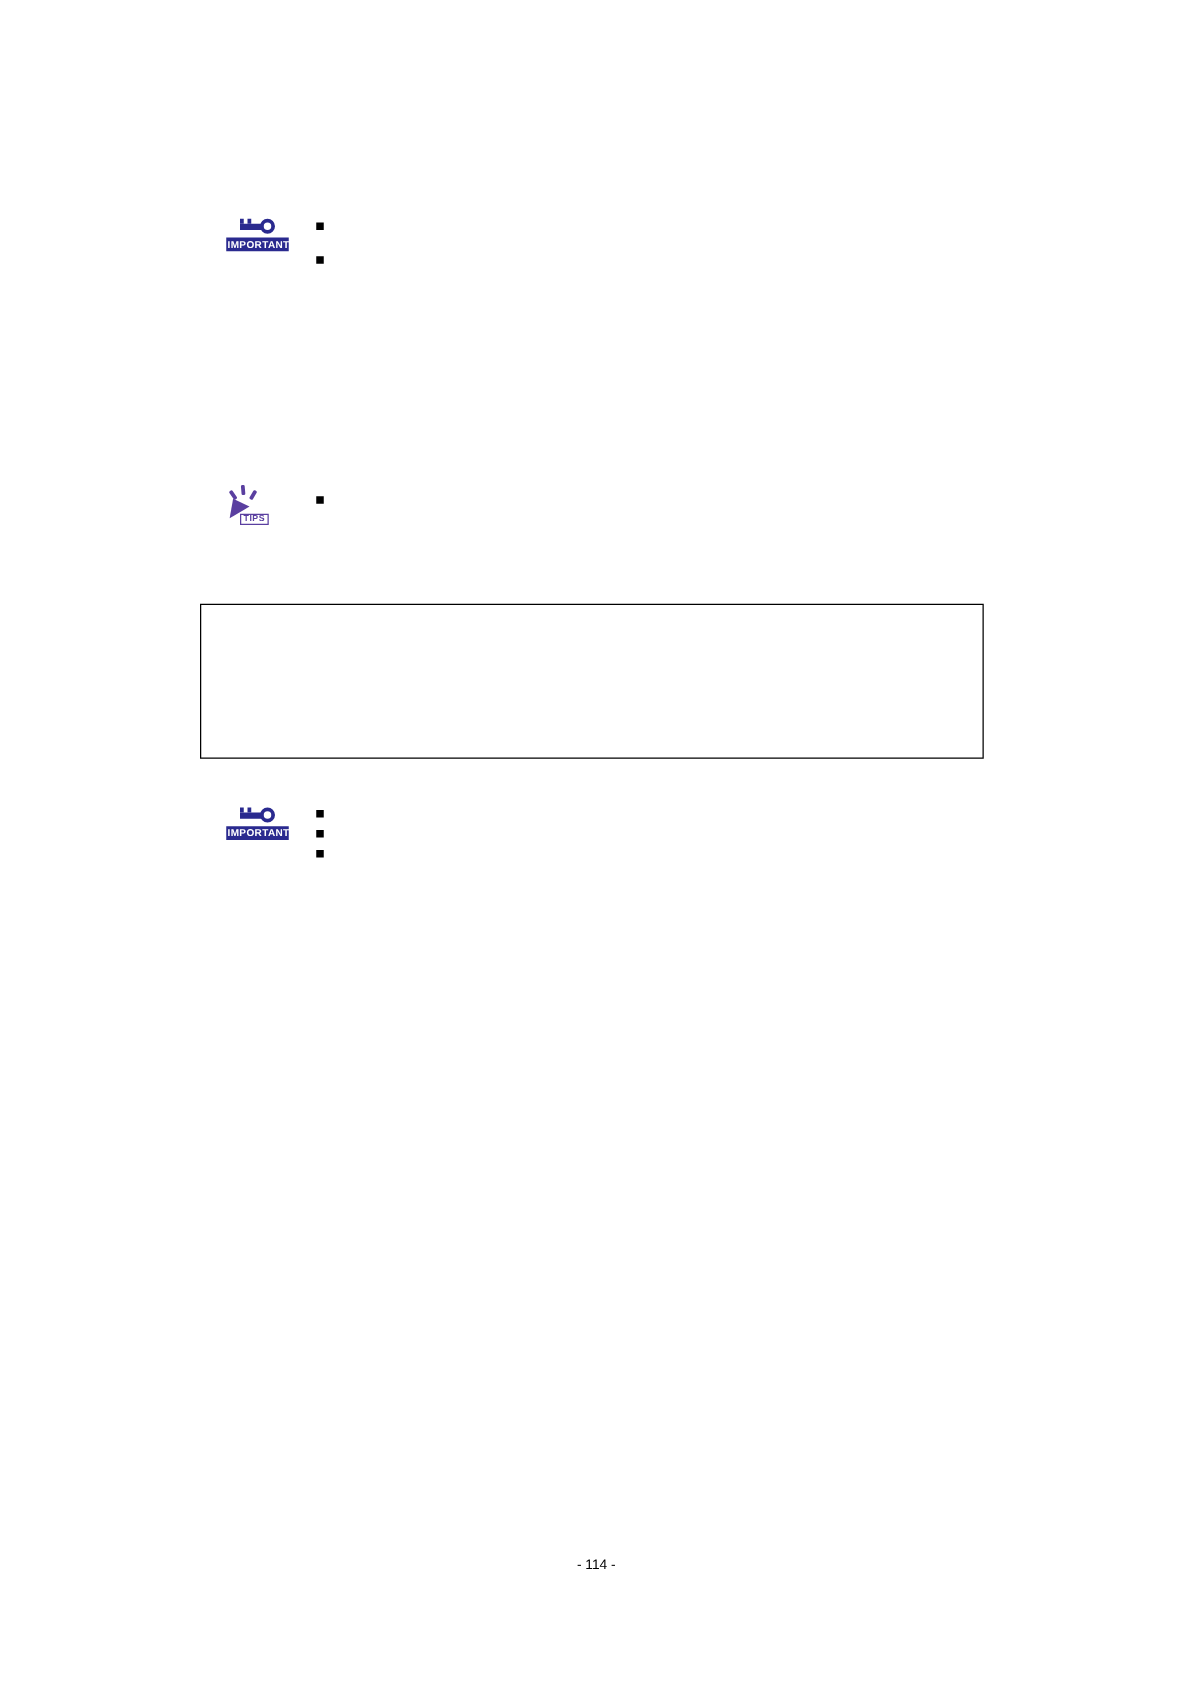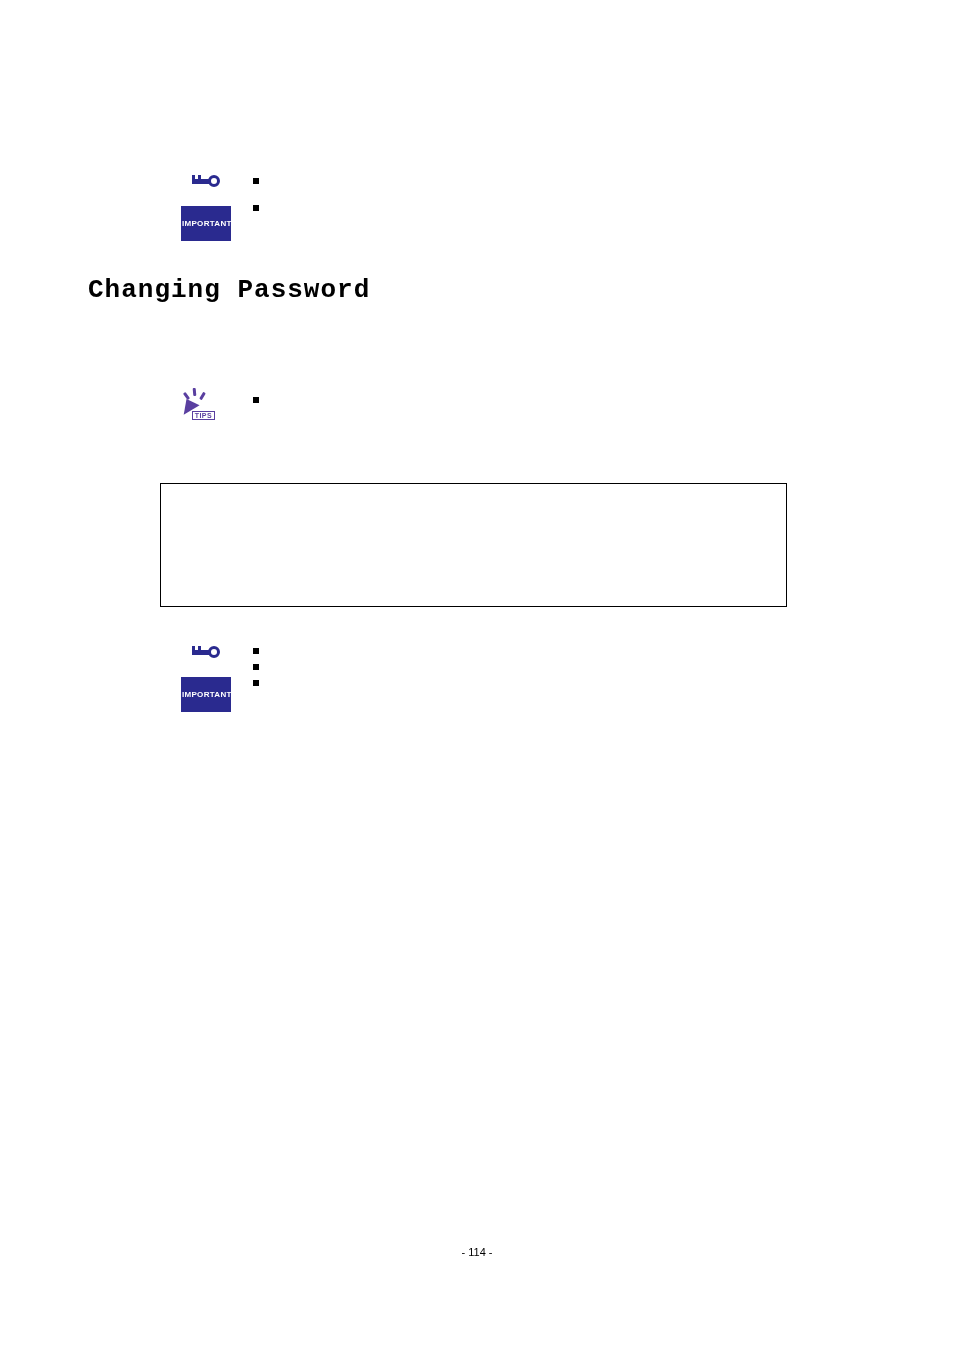--- a/index.html
+++ b/index.html
@@ -54,28 +54,28 @@
   .key-shaft::after  { left: 6px; }
   .key-bow {
     width: 12px;
     height: 12px;
     border: 3px solid #2a2a8f;
     border-radius: 50%;
     box-sizing: border-box;
     margin-left: -2px;
   }
   .important-label {
-    margin-top: 18px;
+    margin-top: 2px;
     background: #2a2a8f;
     color: #fff;
     font-size: 8px;
     font-weight: bold;
     letter-spacing: 0.3px;
     text-align: right;
-    padding: 13px 1px;
+    padding: 1px 1px;
   }
 
   
   .tips-icon {
     position: absolute;
     width: 50px;
   }
   .tips-graphic {
     position: relative;
     width: 40px;
@@ -176,21 +176,20 @@
       <div class="key-shape">
         <div class="key-shaft"></div>
         <div class="key-bow"></div>
       </div>
     </div>
     <div class="important-label">IMPORTANT</div>
   </div>
   <div class="bullet" style="left:253px; top:178px;"></div>
   <div class="bullet" style="left:253px; top:205px;"></div>
 
-  <div class="heading" style="left:88px; top:275px;">Changing Password</div>
 
   <div class="tips-icon" style="left:181px; top:390px;">
     <div class="tips-graphic">
       <div class="tips-rays">
         <span></span>
           <span></span>
           <span></span>
       </div>
       <div class="tips-flag"></div>
       <div class="tips-label">TIPS</div>

